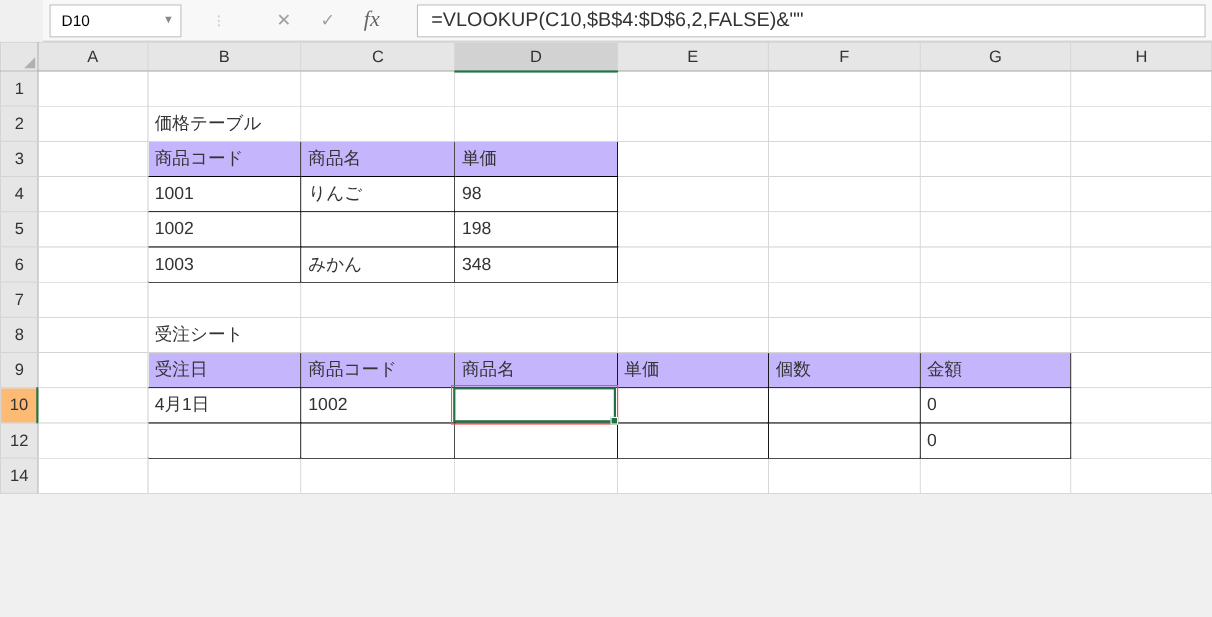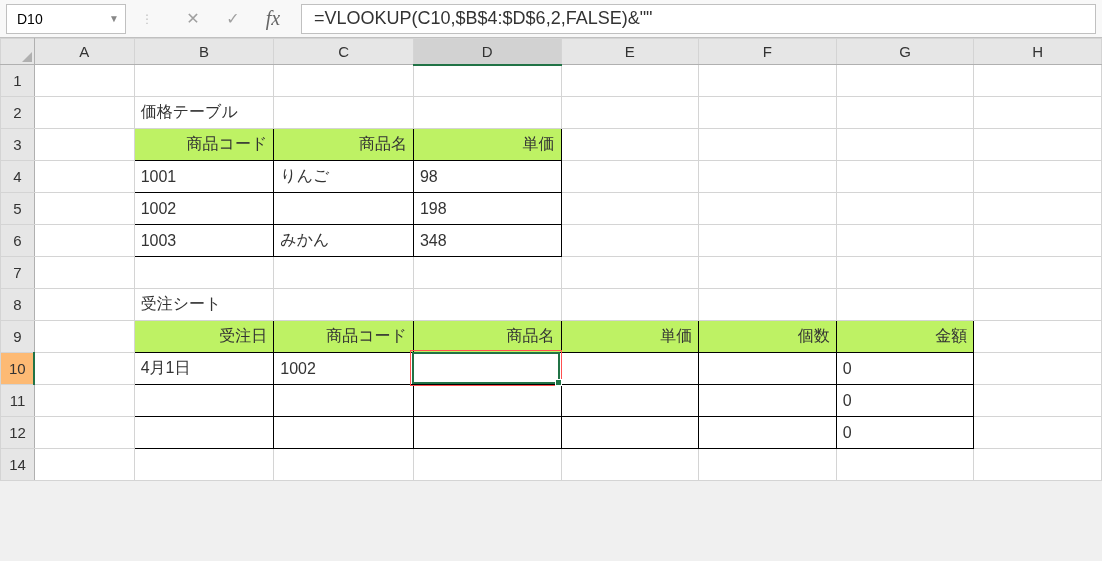--- a/index.html
+++ b/index.html
@@ -13,21 +13,22 @@
       font-size: 14px;
       overflow: hidden;
     }
     .formula-bar {
       display: flex;
       align-items: center;
       background: #f8f8f8;
       border-bottom: 1px solid #c0c0c0;
       height: 38px;
       padding: 4px 6px;
-      gap: 3px;
+      gap: 16px;
+      margin-left: 39px;
     }
     .name-box {
       width: 120px;
       height: 30px;
       background: white;
       border: 1px solid #c0c0c0;
       display: flex;
       align-items: center;
       justify-content: space-between;
       padding: 0 6px 0 10px;
@@ -142,22 +143,22 @@
     .data-cell {
       height: 32px;
       background: white;
       padding: 0 6px;
       font-size: 16px;
       color: #333;
       vertical-align: middle;
       position: relative;
     }
     .table-header-cell {
-      background: #bef264;
-      text-align: right;
+      background: #c4b5fd;
+      text-align: left;
       border: 1px solid #000 !important;
     }
     .table-body-cell-right {
       text-align: left;
       border: 1px solid #000 !important;
     }
     .table-body-cell {
       border: 1px solid #000 !important;
     }
     .bold-text {
@@ -330,31 +331,20 @@
       <td class="data-cell"></td>
       <td class="data-cell table-body-cell-right">4月1日</td>
       <td class="data-cell table-body-cell-right">1002</td>
       <td class="data-cell table-body-cell" id="active-cell"></td>
       <td class="data-cell table-body-cell"></td>
       <td class="data-cell table-body-cell"></td>
       <td class="data-cell table-body-cell-right">0</td>
       <td class="data-cell"></td>
     </tr>
     <tr>
-      <th class="row-header">11</th>
-      <td class="data-cell"></td>
-      <td class="data-cell table-body-cell"></td>
-      <td class="data-cell table-body-cell"></td>
-      <td class="data-cell table-body-cell"></td>
-      <td class="data-cell table-body-cell"></td>
-      <td class="data-cell table-body-cell"></td>
-      <td class="data-cell table-body-cell-right">0</td>
-      <td class="data-cell"></td>
-    </tr>
-    <tr>
       <th class="row-header">12</th>
       <td class="data-cell"></td>
       <td class="data-cell table-body-cell"></td>
       <td class="data-cell table-body-cell"></td>
       <td class="data-cell table-body-cell"></td>
       <td class="data-cell table-body-cell"></td>
       <td class="data-cell table-body-cell"></td>
       <td class="data-cell table-body-cell-right">0</td>
       <td class="data-cell"></td>
     </tr>

